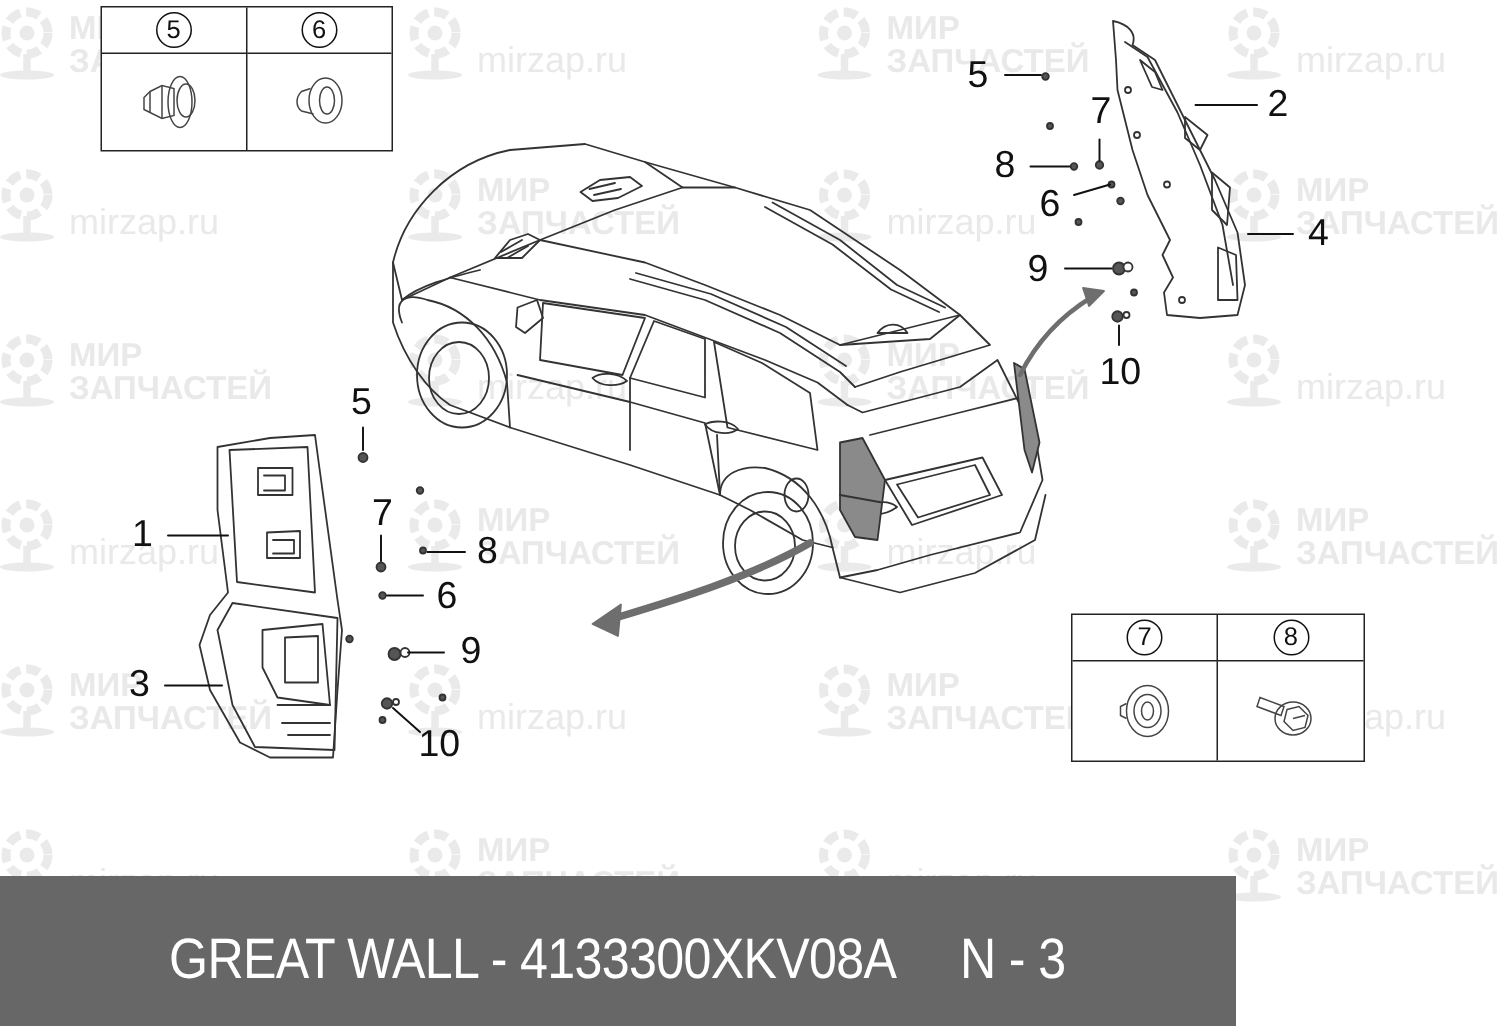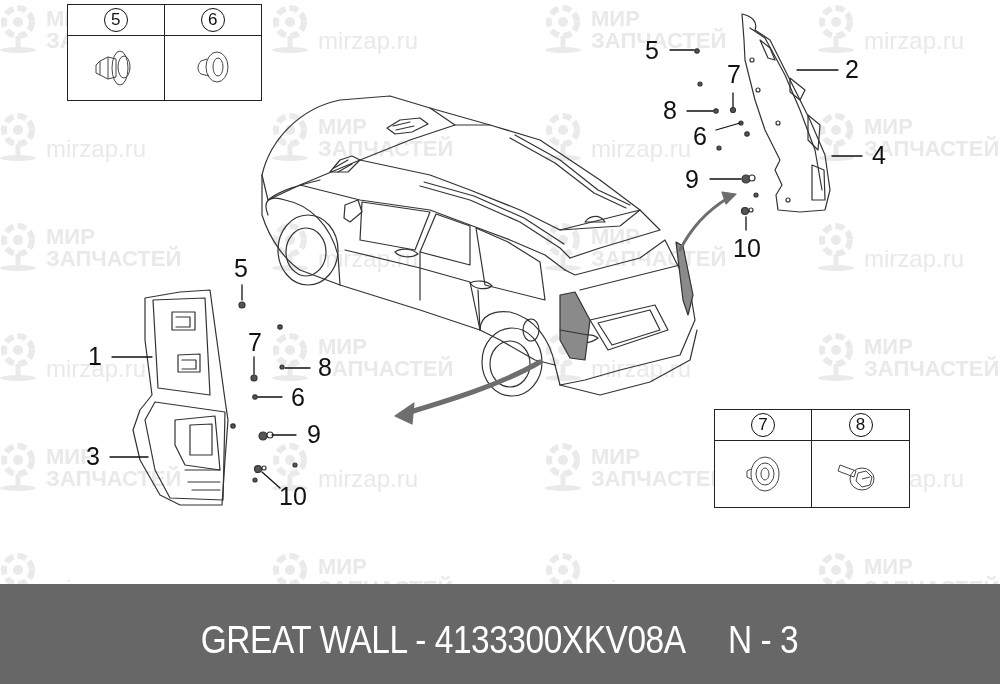--- a/index.html
+++ b/index.html
@@ -3,21 +3,21 @@
 <meta charset="utf-8">
 <style>
   html, body { margin:0; padding:0; background:#ffffff; }
   body { width:1000px; height:684px; position:relative; overflow:hidden; font-family:"Liberation Sans", sans-serif; }
   .wm-layer { position:absolute; left:0; top:0; width:1000px; height:684px; pointer-events:none; }
   .wm { position:absolute; display:flex; align-items:center; gap:6px; color:#ececec; }
   .wm .pin { width:40px; height:52px; position:relative; }
   .wm .txt { font-family:Liberation Sans, sans-serif; font-size:22px; line-height:22px; font-weight:bold; color:#e9e9e9; }
   .diagram { position:absolute; left:0; top:0; width:1000px; height:584px; }
   .callout { position:absolute; font-family:"Liberation Sans", sans-serif; font-size:25px; color:#111; line-height:25px; }
-  .footer { position:absolute; left:0; top:584px; width:1000px; height:100px; background:#676767; display:flex; align-items:center; justify-content:center; }
+  .footer { position:absolute; left:0; top:584px; width:824px; height:100px; background:#676767; display:flex; align-items:center; justify-content:center; }
   .footer-text { color:#ffffff; font-family:"Liberation Sans", sans-serif; font-size:38px; letter-spacing:-0.5px; transform:scaleX(0.88); white-space:pre; margin-top:12px; }
   .legend-table { position:absolute; border:1.5px solid #222; background:#fff; display:grid; grid-template-columns:1fr 1fr; grid-template-rows:31px 1fr; }
   .legend-table .cell { border-right:1.5px solid #222; border-bottom:1.5px solid #222; display:flex; align-items:center; justify-content:center; }
   .legend-table .cell:nth-child(2n) { border-right:none; }
   .legend-table .cell.bottom { border-bottom:none; }
   .circ { width:22px; height:22px; border:1.5px solid #111; border-radius:50%; display:flex; align-items:center; justify-content:center; font-size:17px; color:#111; }
 </style>
 </head>
 <body>
 

